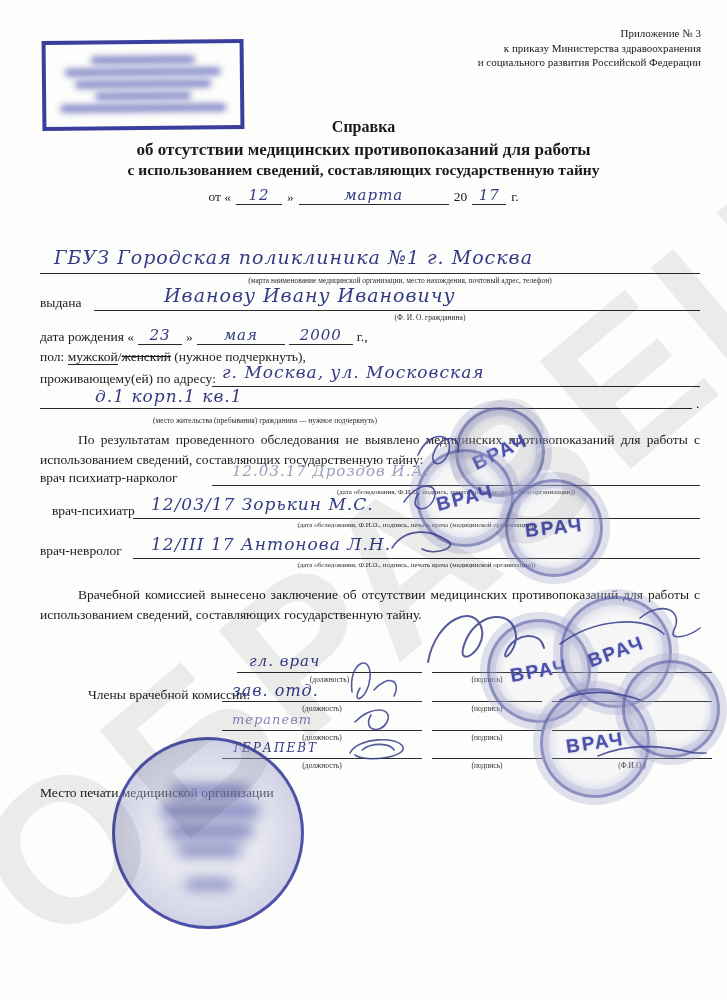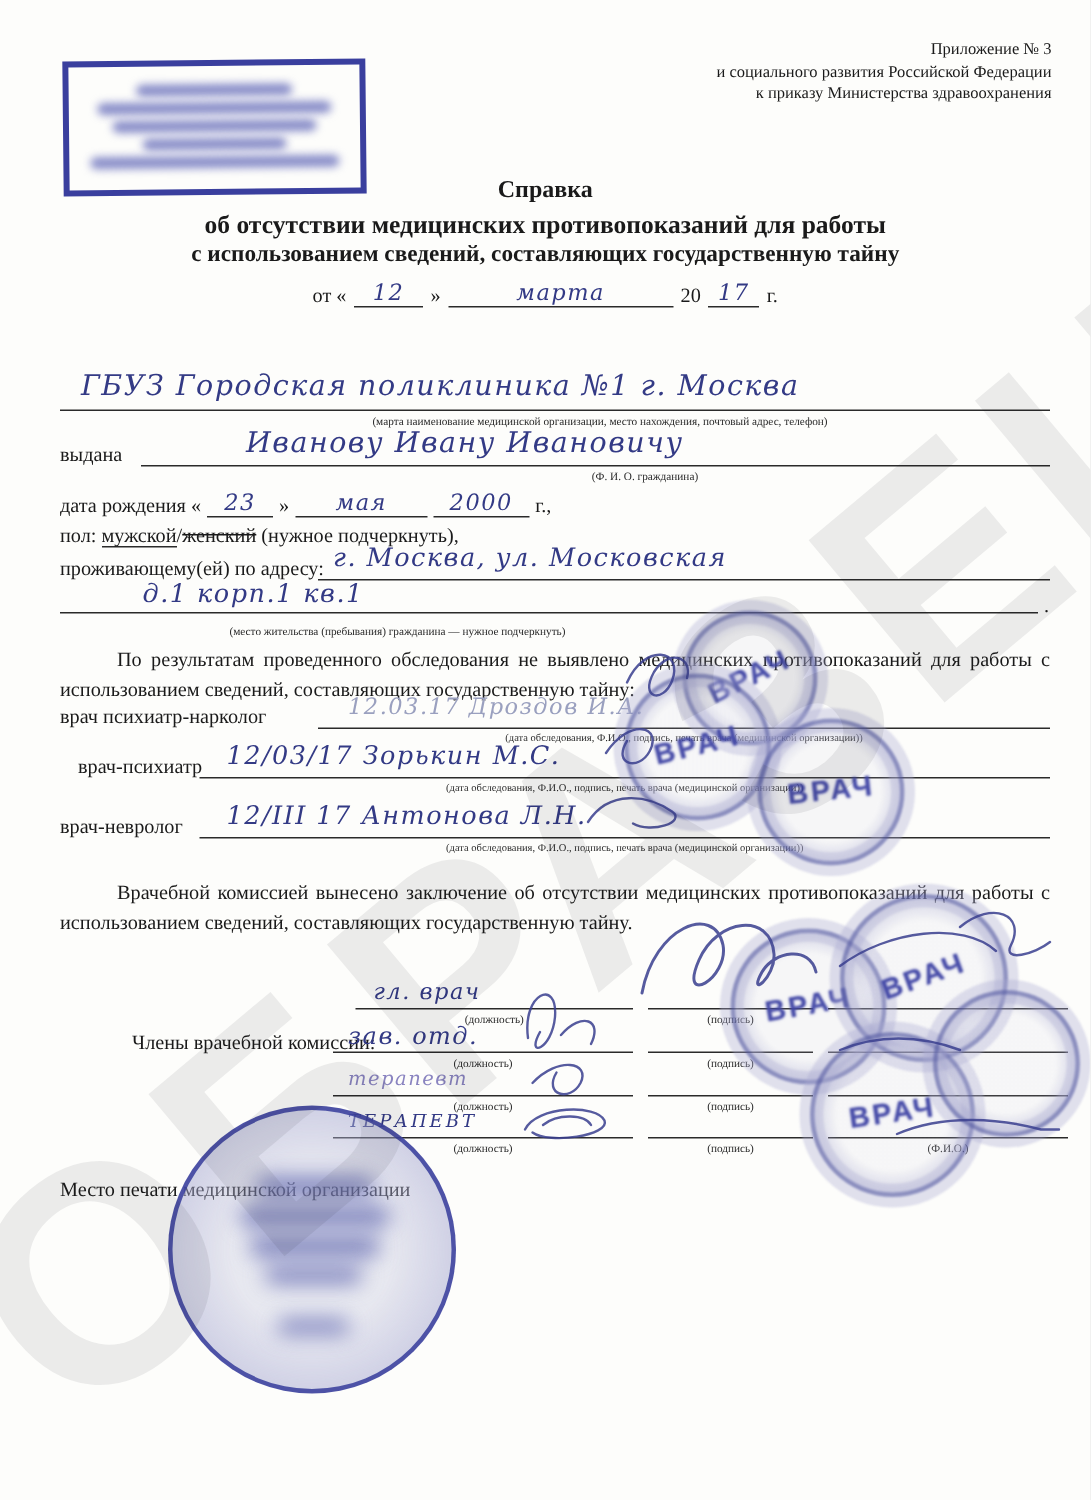--- a/index.html
+++ b/index.html
@@ -45,22 +45,22 @@
 </style>
 </head>
 <body>
 
 <div class="page">
 
   <div class="watermark">ОБРАЗЕЦ</div>
 
   <div class="abs appendix">
     <div>Приложение № 3</div>
+    <div>к приказу Министерства здравоохранения</div>
     <div>и социального развития Российской Федерации</div>
-    <div>к приказу Министерства здравоохранения</div>
   </div>
 
   <div class="abs rectstamp">
     <div class="ln" style="width:60%"></div>
     <div class="ln" style="width:90%"></div>
     <div class="ln" style="width:78%"></div>
     <div class="ln" style="width:55%"></div>
     <div class="ln" style="width:95%"></div>
   </div>
 

